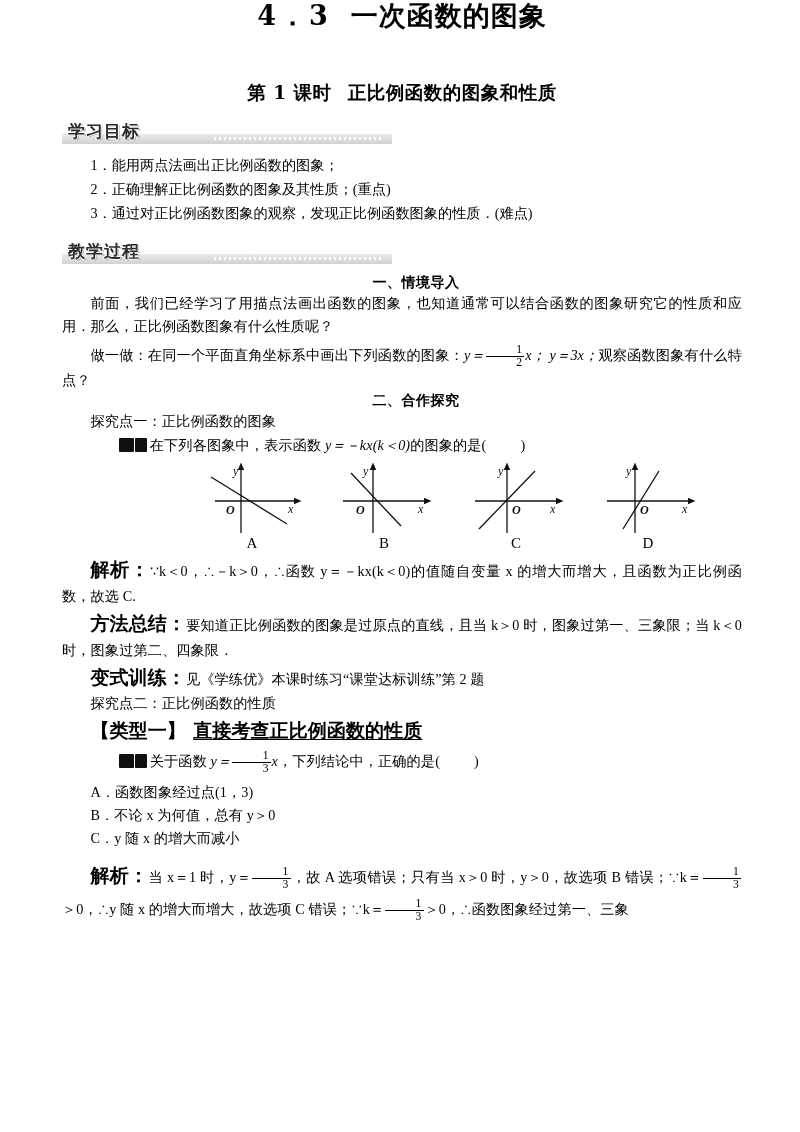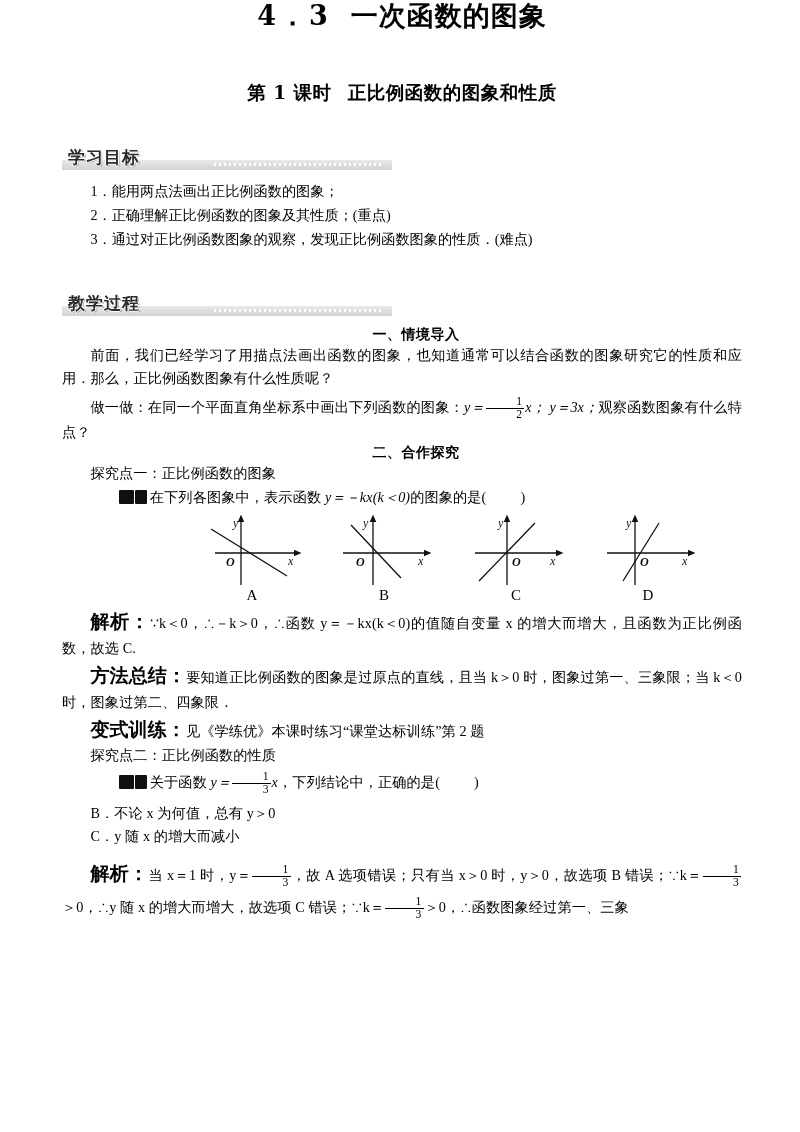--- a/index.html
+++ b/index.html
@@ -49,21 +49,21 @@
     font-size: 18.5px;
     margin-top: 48px;
     letter-spacing: 0.5px;
   }
   .lesson-title .gap { display:inline-block; width: 16px; }
 
   
   .banner {
     position: relative;
     height: 22px;
-    margin-top: 43px;
+    margin-top: 17px;
     margin-bottom: 10px;
     width: 330px;
   }
   .banner .bar {
     position: absolute;
     left: 0;
     top: 12px;
     width: 330px;
     height: 10px;
     background: linear-gradient(to bottom, #e9e9e9, #d2d2d2);
@@ -288,27 +288,29 @@
     </div>
 
     <p class="p indent"><span class="lead">解析：</span><span>∵k＜0，∴－k＞0，∴函数 y＝－kx(k＜0)的值随自变量 x 的增大而增大，且函数为正比例函数，故选 C.</span></p>
 
     <p class="p indent"><span class="lead">方法总结：</span><span>要知道正比例函数的图象是过原点的直线，且当 k＞0 时，图象过第一、三象限；当 k＜0 时，图象过第二、四象限．</span></p>
 
     <p class="p indent"><span class="lead">变式训练：</span><span>见《学练优》本课时练习“课堂达标训练”第 2 题</span></p>
 
     <p class="p indent">探究点二：正比例函数的性质</p>
 
+    <p class="p indent"><span class="lead">【类型一】</span>&nbsp;&nbsp;<span class="lead ul-line">直接考查正比例函数的性质</span></p>
 
     <div class="spacer-xs"></div>
 
     <p class="p indent"><span class="ex-badge"><span class="b1">例</span><span class="b2">2</span></span><span>关于函数 </span><em class="v">y＝</em><span class="frac"><span class="num">1</span><span class="den">3</span></span><em class="v">x</em><span>，下列结论中，正确的是(</span><span style="display:inline-block;width:34px"></span><span>)</span></p>
 
     <div class="spacer-sm"></div>
 
+    <p class="p indent">A．函数图象经过点(1，3)</p>
     <p class="p indent">B．不论 x 为何值，总有 y＞0</p>
     <p class="p indent">C．y 随 x 的增大而减小</p>
 
     <div class="spacer-sm"></div>
 
     <p class="p indent" style="line-height:2.05"><span class="lead">解析：</span><span>当 x＝1 时，y＝</span><span class="frac"><span class="num">1</span><span class="den">3</span></span><span>，故 A 选项错误；只有当 x＞0 时，y＞0，故选项 B 错误；∵k</span><span>＝</span><span class="frac"><span class="num">1</span><span class="den">3</span></span><span>＞0，∴y 随 x 的增大而增大，故选项 C 错误；∵k＝</span><span class="frac"><span class="num">1</span><span class="den">3</span></span><span>＞0，∴函数图象经过第一、三象</span></p>
 
   </div>
 </div>
 

